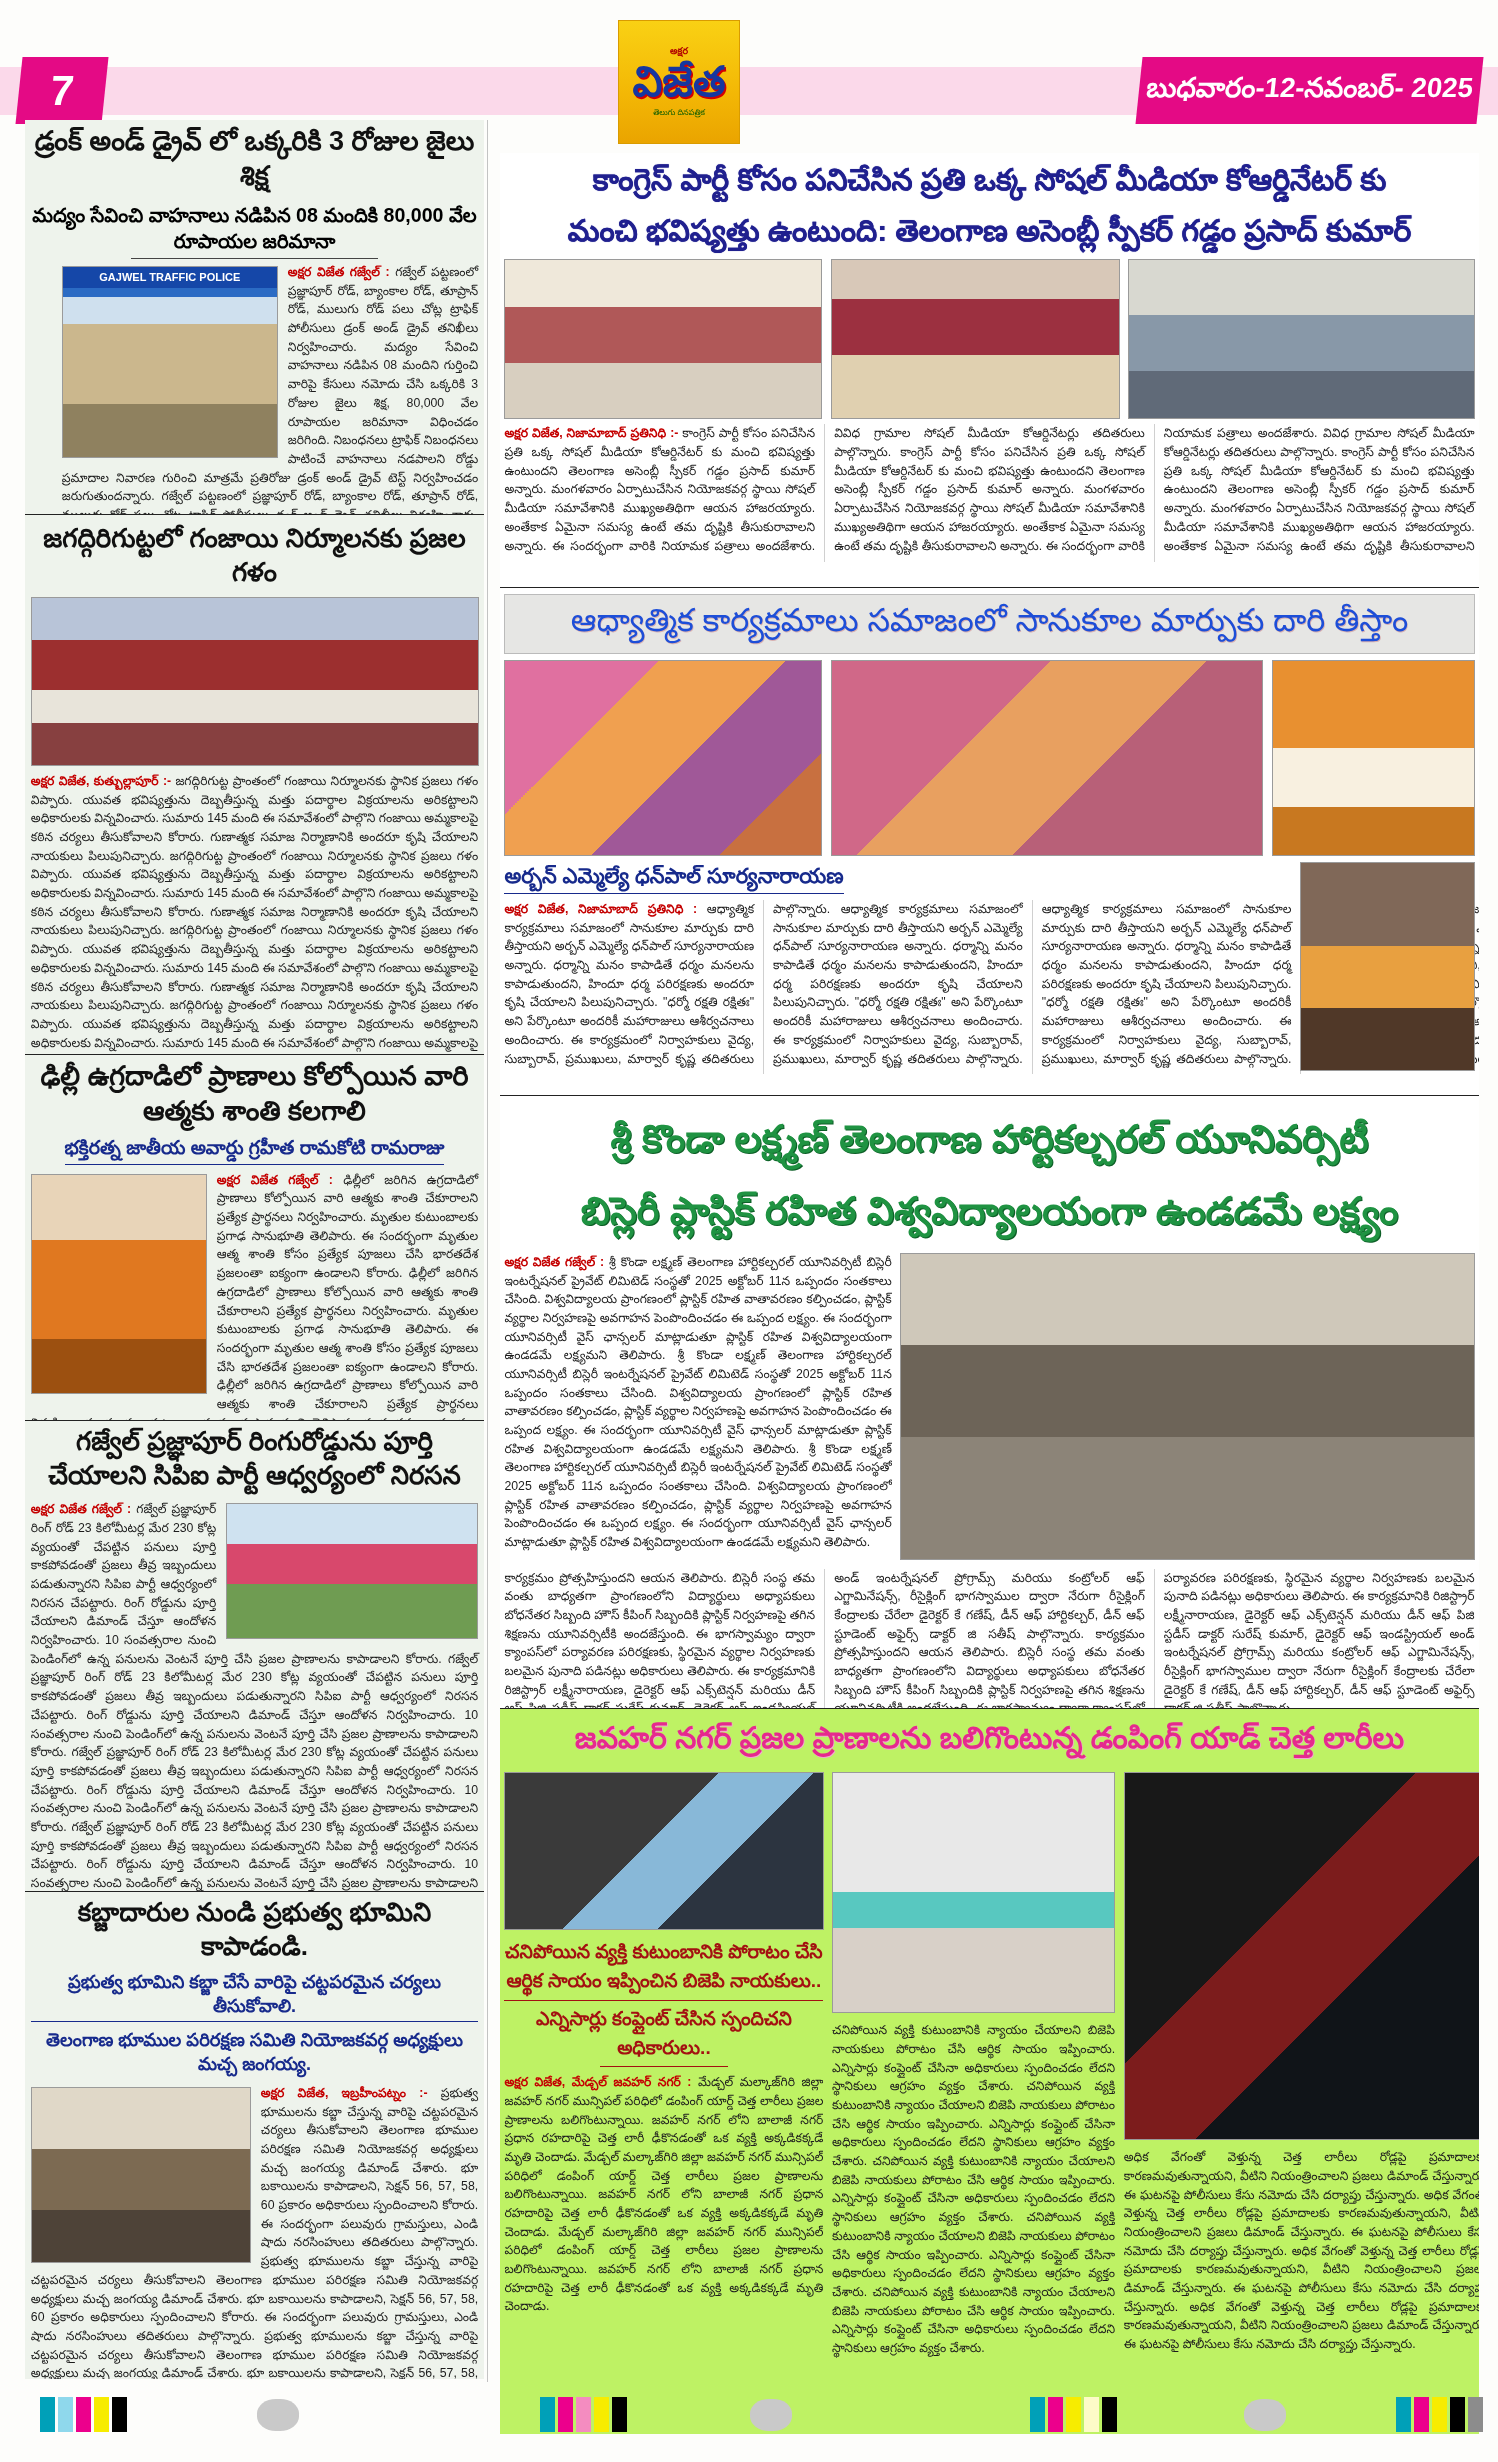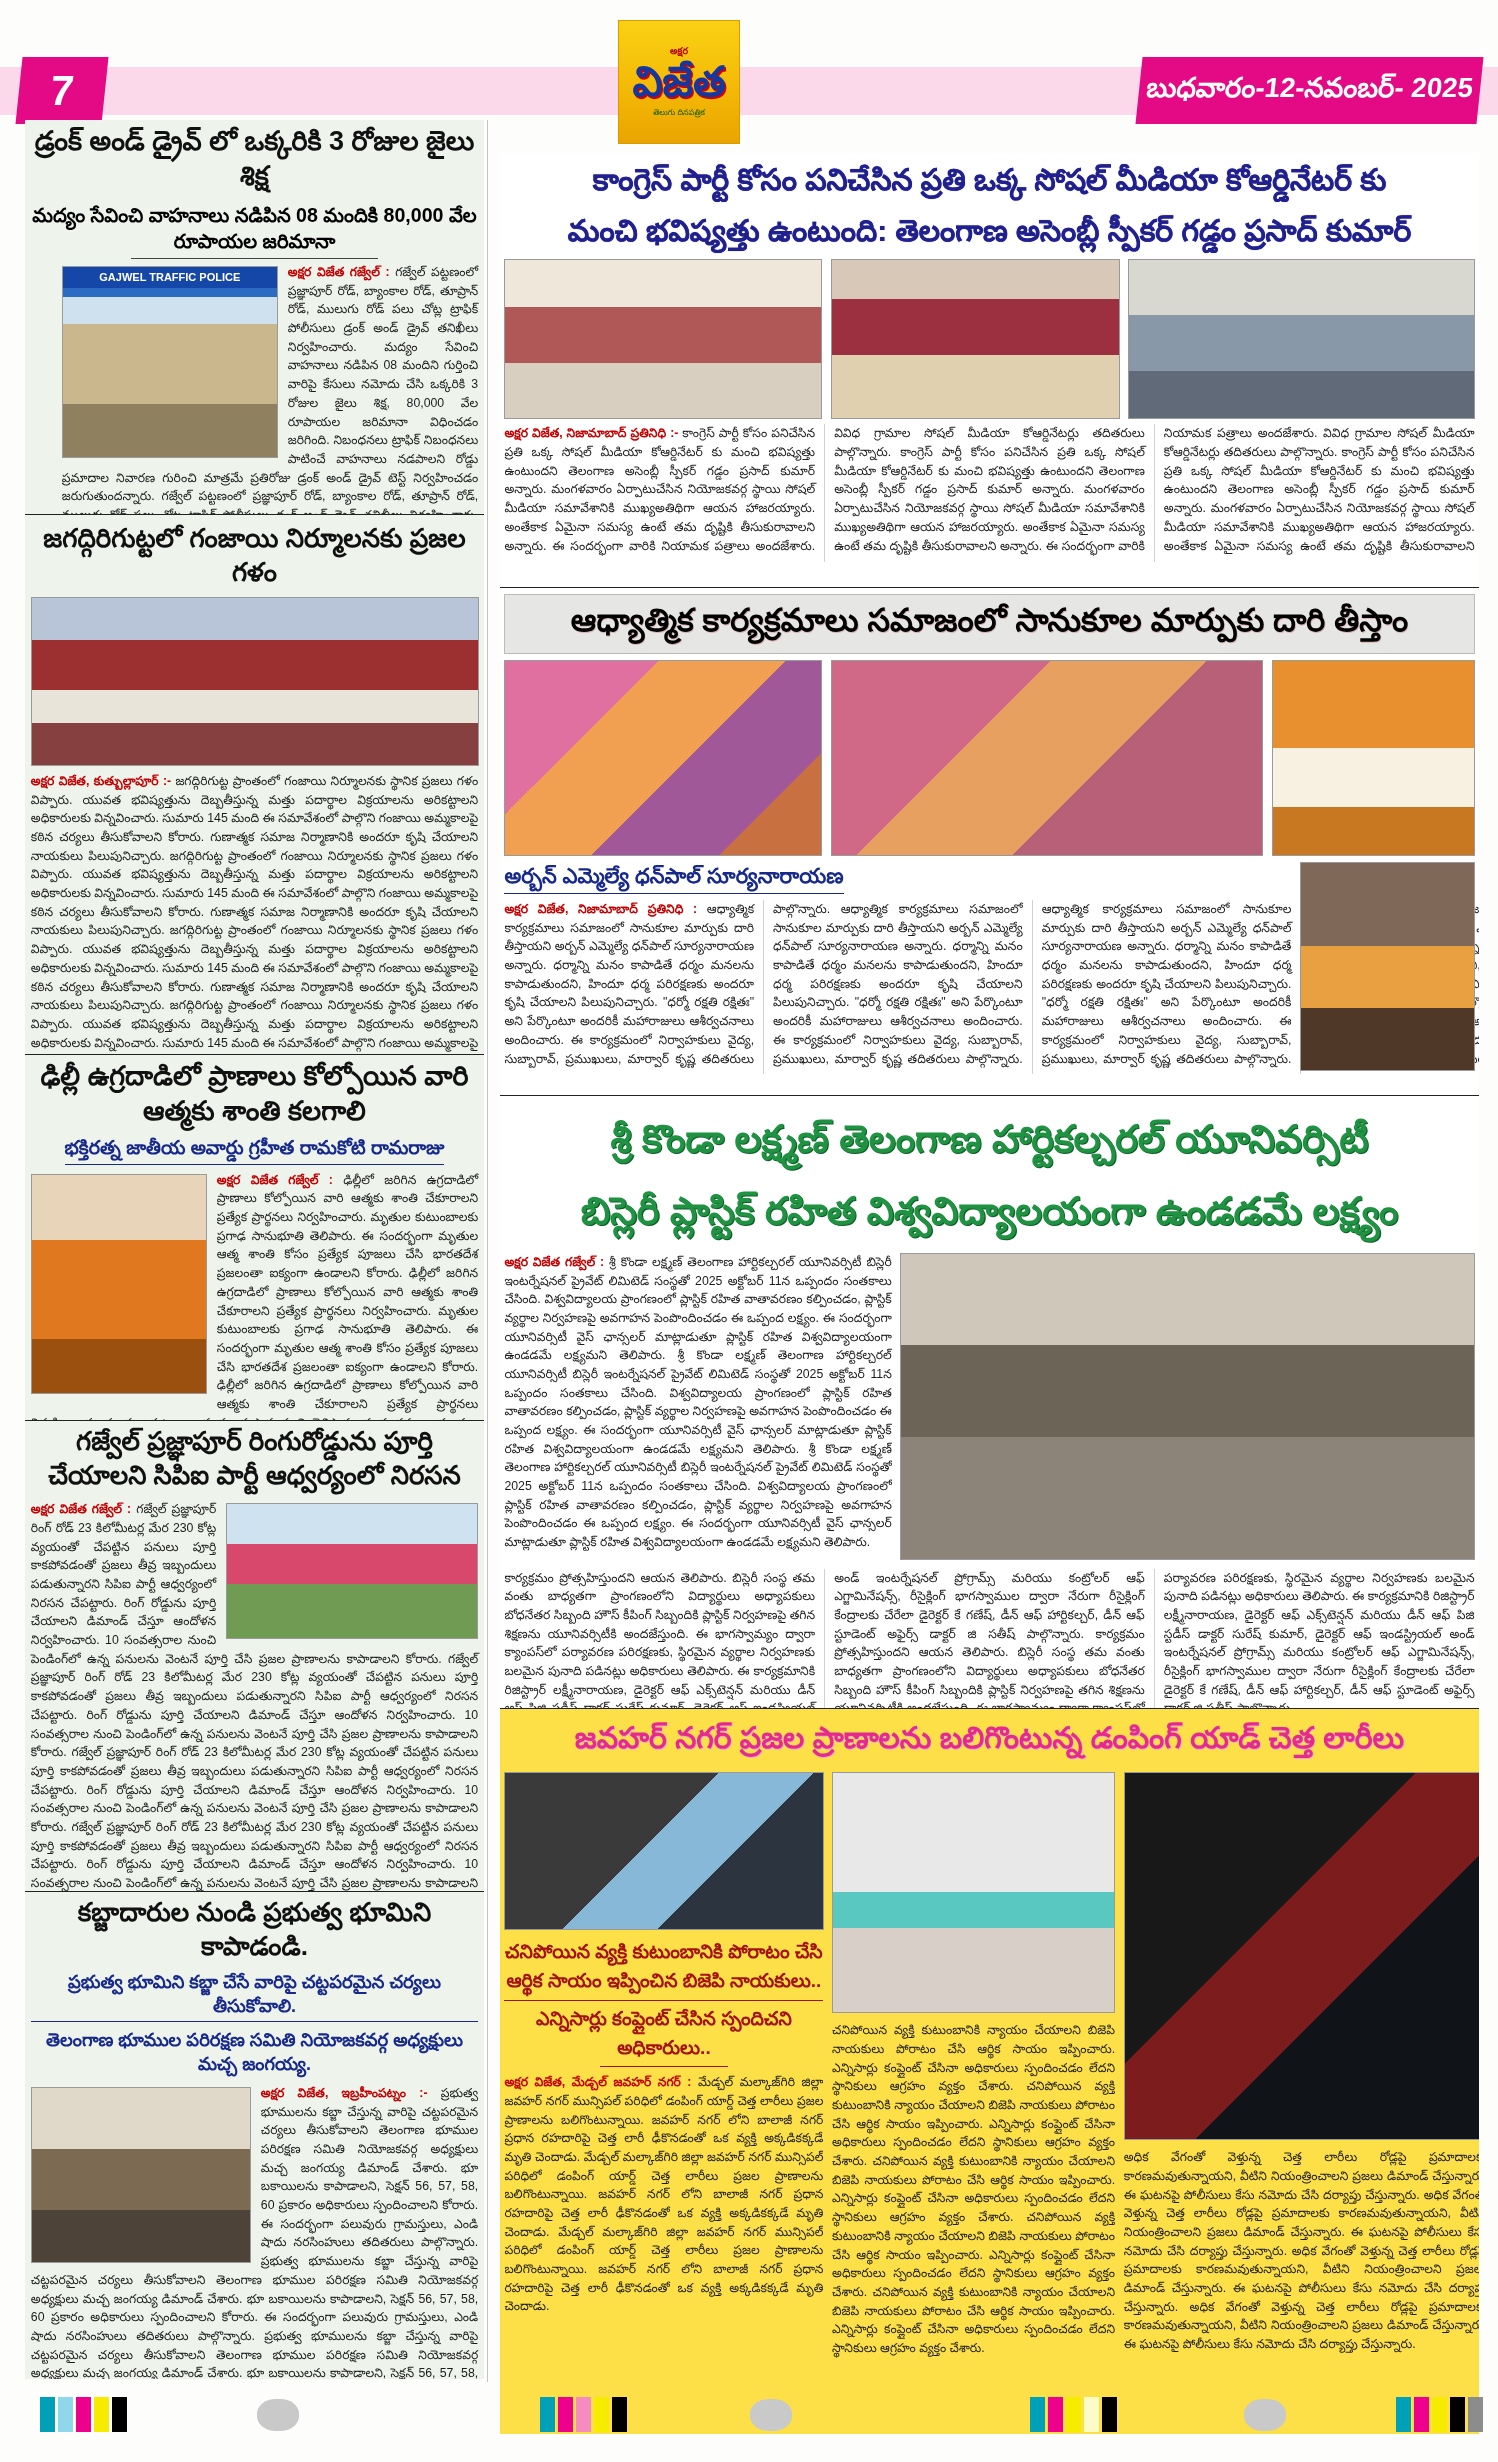--- a/index.html
+++ b/index.html
@@ -28,23 +28,23 @@
 
   .headline-black{color:#111;font-weight:bold;text-align:center;line-height:1.3;}
   .sub-red{color:#000000;font-weight:bold;text-align:center;line-height:1.35;}
   .sub-blue{color:#172a8c;font-weight:bold;text-align:center;line-height:1.35;}
   .rule-short{width:55%;margin:2.9px auto;border-bottom:1.1px solid #444;}
   .dateline{color:#c40000;font-weight:bold;}
   .body-txt{font-size:12.3px;line-height:1.52;text-align:justify;color:#1c1c1c;}
 
   .headline-blue{color:#20208f;font-weight:bold;text-align:center;line-height:1.35;text-shadow:0 0 0.7px #20208f;}
   .gray-band{background:#e6e6e4;border:0.7px solid #bbb;text-align:center;}
-  .headline-darkred{color:#000000;font-weight:bold;text-shadow:0.7px 0.7px 0 #d8b0b0;}
+  .headline-darkred{color:#1d4ed8;font-weight:normal;text-shadow:0.7px 0.7px 0 #d8b0b0;}
   .headline-green{color:#1f9342;font-weight:bold;text-align:center;line-height:1.55;text-shadow:1.1px 1.1px 0 #0d5f27;}
-  .cream{background:#fde047;}
+  .cream{background:#bef264;}
   .headline-pink{color:#e52a8d;font-weight:bold;text-align:center;text-shadow:0.7px 0.7px 0 #f3a8d2;}
   .dump-sub{color:#a31111;font-weight:bold;text-align:center;font-size:19px;line-height:1.5;}
   .u-line{border-bottom:1.1px solid #a31111;padding-bottom:4.4px;margin-bottom:4.4px;}
 
   
   .ph{position:relative;overflow:hidden;border:0.7px solid #9a9a9a;background:#a8a8a8;}
   .ph .banner{position:absolute;left:0;top:0;width:100%;text-align:center;color:#fff;background:#1547a8;font-size:11px;font-weight:bold;padding:2.2px 0;}
   .ph-police{background:linear-gradient(180deg,#2b6bc4 0 16%,#cfe0ee 16% 30%,#cbb78d 30% 72%,#8f815f 72% 100%);}
   .ph-meeting{background:linear-gradient(180deg,#b8c4d8 0 25%,#9c2f2f 25% 55%,#e8e4da 55% 75%,#874040 75% 100%);}
   .ph-sadhu{background:linear-gradient(180deg,#e8d4b8 0 30%,#e07820 30% 75%,#9c5010 75% 100%);}

